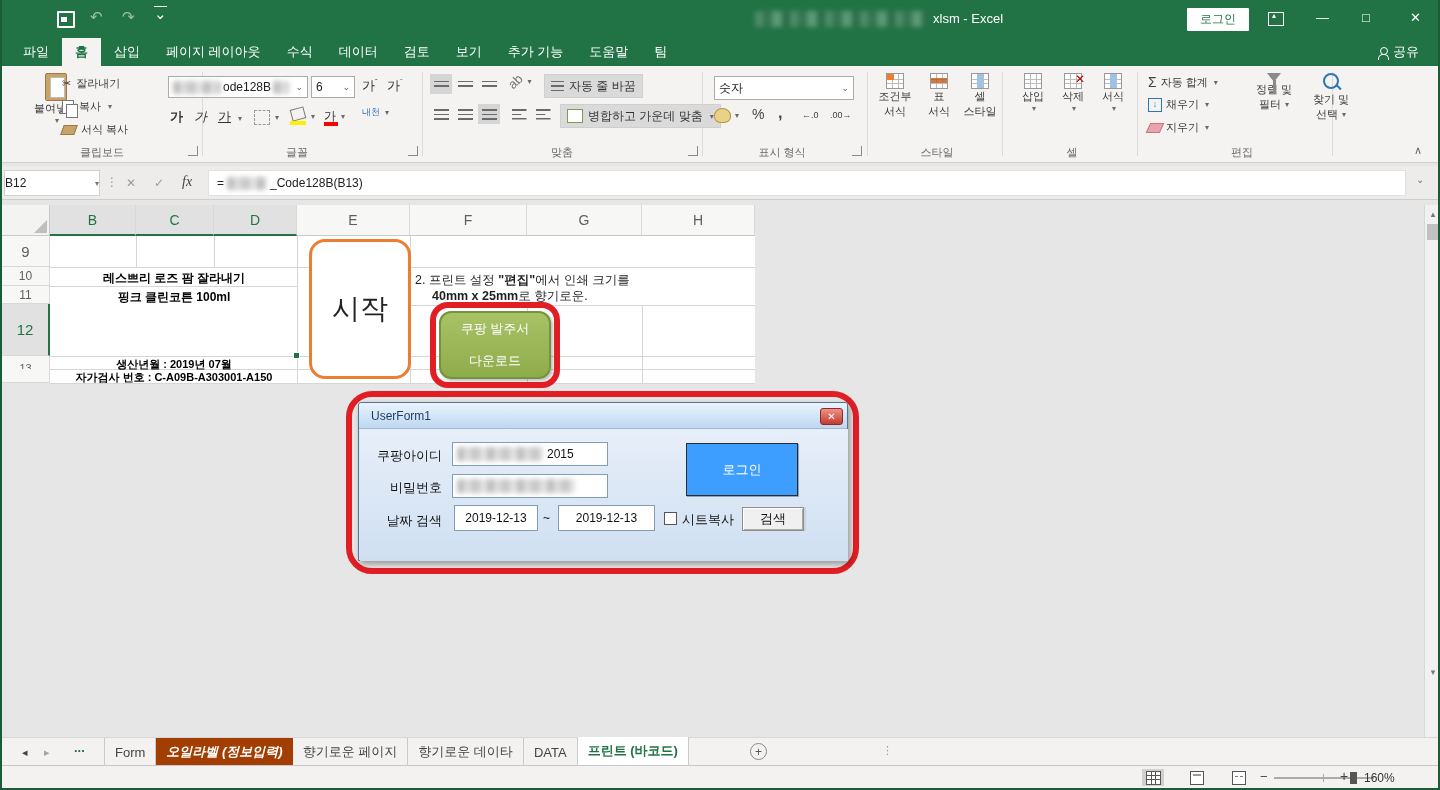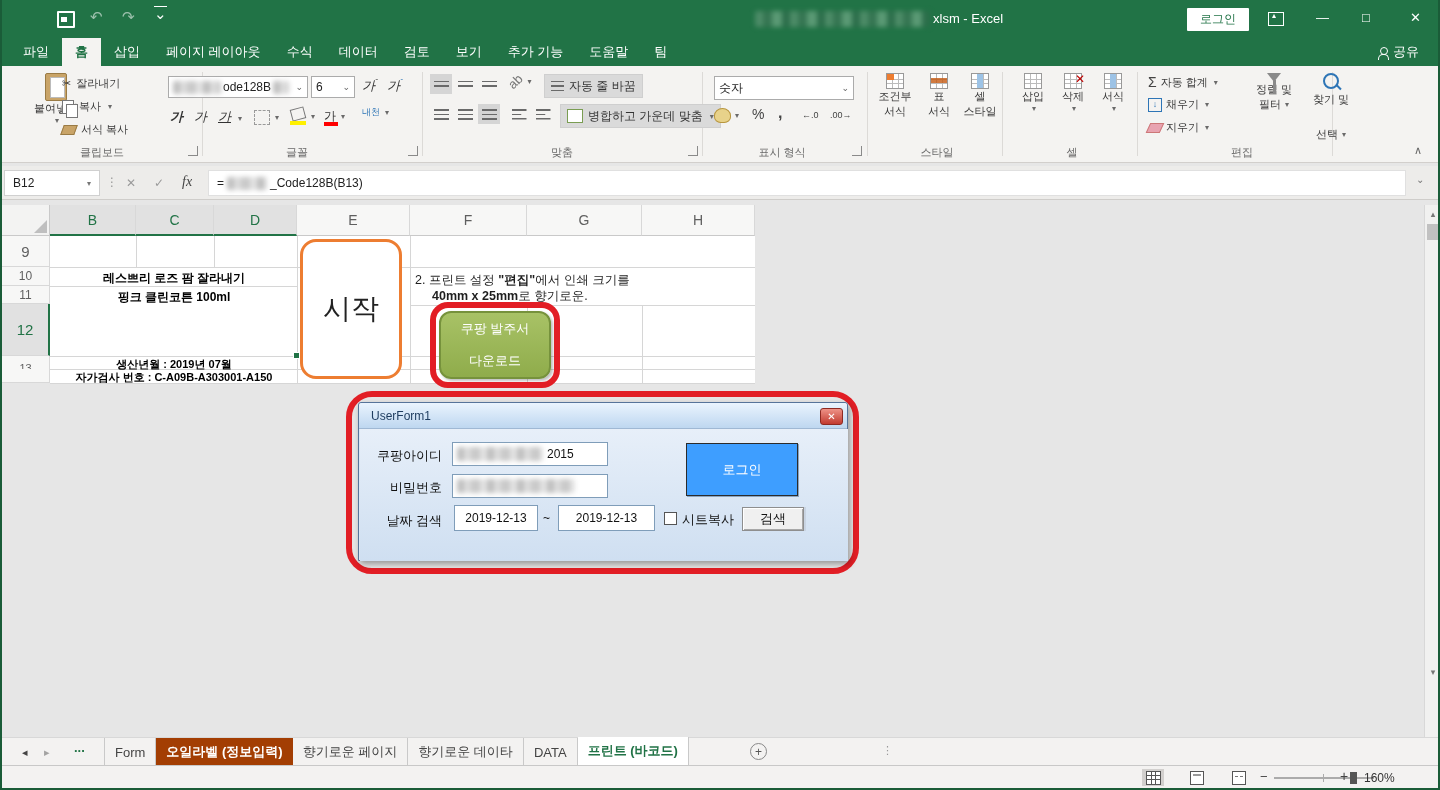--- a/index.html
+++ b/index.html
@@ -36,21 +36,21 @@
   .launch{position:absolute;top:80px;width:9px;height:9px;border-right:1px solid #8a8a8a;border-bottom:1px solid #8a8a8a;font-size:7px;color:#8a8a8a;}
   .rsmall{font-size:11px;color:#3b3b3b;}
   .rbtn-big{display:flex;flex-direction:column;align-items:center;font-size:11px;color:#3b3b3b;}
   .dd{font-size:8px;color:#6a6a6a;margin-left:2px;}
   .clip-ic{width:20px;height:26px;background:#C9A468;border:1px solid #9a7b45;border-radius:2px;position:relative;}
   .clip-ic:before{content:"";position:absolute;left:4px;top:3px;width:13px;height:19px;background:#fff;border:1px solid #bbb;}
   .copy-ic{width:10px;height:12px;border:1px solid #777;background:#fff;position:relative;}
   .copy-ic:before{content:"";position:absolute;left:3px;top:3px;width:10px;height:12px;border:1px solid #777;background:#fff;}
   .brush-ic{width:12px;height:8px;background:#C9A468;transform:skewX(-20deg);border:1px solid #9a7b45;}
   .inbox{background:#fff;border:1px solid #ABABAB;font-size:12px;color:#222;display:flex;align-items:center;padding:0 4px;}
-  .fontbtn{font-size:13px;color:#333;font-style:italic;}
+  .fontbtn{font-size:13px;color:#333;}
   .lines-ic{width:15px;height:11px;background:repeating-linear-gradient(#6a6a6a 0 1.5px,transparent 1.5px 4.5px);}
   .lines-left{background:repeating-linear-gradient(#6a6a6a 0 1.5px,transparent 1.5px 4.5px);width:15px;height:11px;clip-path:polygon(0 0,100% 0,100% 35%,65% 35%,65% 68%,100% 68%,100% 100%,0 100%);}
   .tgl{background:#DADADA;border:1px solid #cfcfcf;display:flex;align-items:center;font-size:12px;color:#333;padding:0 6px;gap:5px;}
   .mini-ic{width:14px;height:12px;border:1px solid #7a9d52;background:#fff;}
   .grid-ic{width:16px;height:14px;border:1px solid #999;background:
      linear-gradient(#bbb 0 0) 0 4.5px/100% 1px no-repeat,
      linear-gradient(#bbb 0 0) 0 9px/100% 1px no-repeat,
      linear-gradient(#bbb 0 0) 5px 0/1px 100% no-repeat,
      linear-gradient(#bbb 0 0) 10.5px 0/1px 100% no-repeat,#fff;position:relative;}
   .accent-or:after{content:"";position:absolute;left:0;top:0;width:7px;height:6px;background:#ED7D31;}
@@ -79,21 +79,21 @@
   .corner{left:0;top:205px;width:48px;height:31px;background:#F3F3F2;border-right:1px solid #C9C9C9;border-bottom:1px solid #C9C9C9;}
   .corner:after{content:"";position:absolute;right:2px;bottom:2px;border-left:13px solid transparent;border-bottom:13px solid #BFBFBF;}
   .sheet{left:48px;top:236px;width:705px;height:148px;background:#fff;}
   .vline{position:absolute;width:1px;background:#D6D6D6;}
   .hline{position:absolute;height:1px;background:#D6D6D6;}
   .celltxt{position:absolute;font-weight:bold;color:#000;text-align:center;}
   .selbox{left:48px;top:304px;width:248px;height:53px;border:2px solid #217346;background:#fff;}
   .handle{left:291px;top:352px;width:7px;height:7px;background:#217346;border:1px solid #fff;}
   .barcode{position:absolute;left:14px;top:3px;width:216px;height:34px;background:
     repeating-linear-gradient(90deg,#000 0 2px,#fff 2px 3px,#000 3px 4px,#fff 4px 7px,#000 7px 8px,#fff 8px 9px,#000 9px 12px,#fff 12px 14px,#000 14px 15px,#fff 15px 18px);}
-  .startshape{left:298px;top:239px;width:102px;height:140px;background:#fff;border:3px solid #ED7D31;border-radius:16px;
+  .startshape{left:307px;top:239px;width:102px;height:140px;background:#fff;border:3px solid #ED7D31;border-radius:16px;
               font-size:28px;color:#222;}
   .greenbtn{background:linear-gradient(#A8C266,#8FAC4B);border:2px solid #76923C;border-radius:12px;color:#fff;
             font-size:13px;text-align:center;box-shadow:2px 2px 3px rgba(0,0,0,.25);}
   .redring{border:6px solid #E21E25;border-radius:18px;background:transparent;}
   .instr{position:absolute;font-size:12.5px;color:#1f1f1f;white-space:nowrap;}
   
   .uform{left:356px;top:402px;width:490px;height:159px;background:#DAE7F5;border:1px solid #56749A;border-radius:3px 3px 0 0;
          box-shadow:2px 3px 6px rgba(0,0,0,.35);}
   .uftitle{left:0;top:0;width:100%;height:26px;background:linear-gradient(#EAF4FE,#BED7F0);border-bottom:1px solid #9FB8D4;
            border-radius:3px 3px 0 0;font-size:12px;color:#1E3C5F;}
@@ -103,21 +103,21 @@
   .uflabel{position:absolute;font-size:13px;color:#111;text-align:right;}
   .ufbox{position:absolute;background:#fff;border:1px solid #7F9DB9;font-size:12px;color:#111;display:flex;align-items:center;}
   .loginbtn{left:684px;top:443px;width:112px;height:53px;background:#3E9EFF;border:1px solid #2b2b2b;color:#fff;font-size:13px;
             box-shadow:1px 1px 0 #8aa4c0;}
   .searchbtn{left:740px;top:507px;width:62px;height:24px;background:#F0F0F0;border:1px solid #8E8E8E;font-size:13px;color:#111;
              box-shadow:inset 1px 1px 0 #fff,inset -1px -1px 0 #a8a8a8,2px 0 0 #c9d4e2;}
   .chk{left:662px;top:512px;width:13px;height:13px;background:#fff;border:1px solid #555;}
   
   .tabbar{left:0;top:737px;width:100%;height:28px;background:#F3F2F1;border-top:1px solid #D8D8D8;}
   .stab{height:28px;display:flex;align-items:center;padding:0 10px;font-size:13px;color:#444;border-right:1px solid #C9C9C9;}
-  .stab.brown{background:#A33E03;color:#fff;font-weight:bold;border-right:none;}
+  .stab.brown{background:#A33E03;color:#fff;font-weight:bold;border-right:none;font-style:italic;}
   .stab.active{background:#fff;color:#217346;font-weight:bold;border-bottom:2px solid #217346;border-right:1px solid #C9C9C9;}
   .navarr{font-size:11px;color:#444;}
   .addsheet{width:17px;height:17px;border:1px solid #888;border-radius:50%;color:#555;font-size:12px;}
   .statusbar{left:0;top:765px;width:100%;height:25px;background:#F3F2F1;border-top:1px solid #C8C8C8;}
   .viewic{width:22px;height:17px;display:flex;align-items:center;justify-content:center;}
   .viewic.on{background:#D2D0CE;}
   .vg{width:13px;height:12px;border:1px solid #555;background:
      linear-gradient(#555 0 0) 0 3.5px/100% 1px no-repeat,
      linear-gradient(#555 0 0) 0 7.5px/100% 1px no-repeat,
      linear-gradient(#555 0 0) 4px 0/1px 100% no-repeat,
@@ -354,31 +354,31 @@
       <span class="funnel"></span>
       <span>정렬 및</span>
       <span class="flex" style="gap:2px;">
           <span>필터</span>
           <span class="dd">▾</span>
         </span>
     </div>
     <div class="abs rbtn-big" style="left:1300px;top:7px;width:58px;">
       <span class="mag"></span>
       <span style="margin-top:3px;">찾기 및</span>
-      <span class="flex" style="gap:2px;margin-top:20px;">
+      <span class="flex" style="gap:2px;">
           <span>선택</span>
           <span class="dd">▾</span>
         </span>
     </div>
     <div class="glabel" style="left:1200px;width:80px;">편집</div>
     <div class="abs" style="left:1412px;top:78px;color:#666;font-size:11px;">∧</div>
   </div>
 
   <div class="abs fbar">
-    <div class="abs flex namebox" style="padding:0 8px;">
+    <div class="abs flex namebox" style="padding:0 0;">
       <span>B12</span>
       <span style="margin-left:auto;font-size:8px;color:#777;">▾</span>
     </div>
     <div class="abs graybtn" style="left:104px;top:9px;">⋮</div>
     <div class="abs graybtn" style="left:124px;top:10px;">✕</div>
     <div class="abs graybtn" style="left:152px;top:10px;">✓</div>
     <div class="abs" style="left:180px;top:8px;font-family:'Liberation Serif',serif;font-style:italic;font-size:14px;color:#444;">fx</div>
     <div class="abs flex fxfield" style="padding:0 8px;gap:3px;">
       <span>=</span>
       <span class="px" style="width:40px;height:13px;"></span>

